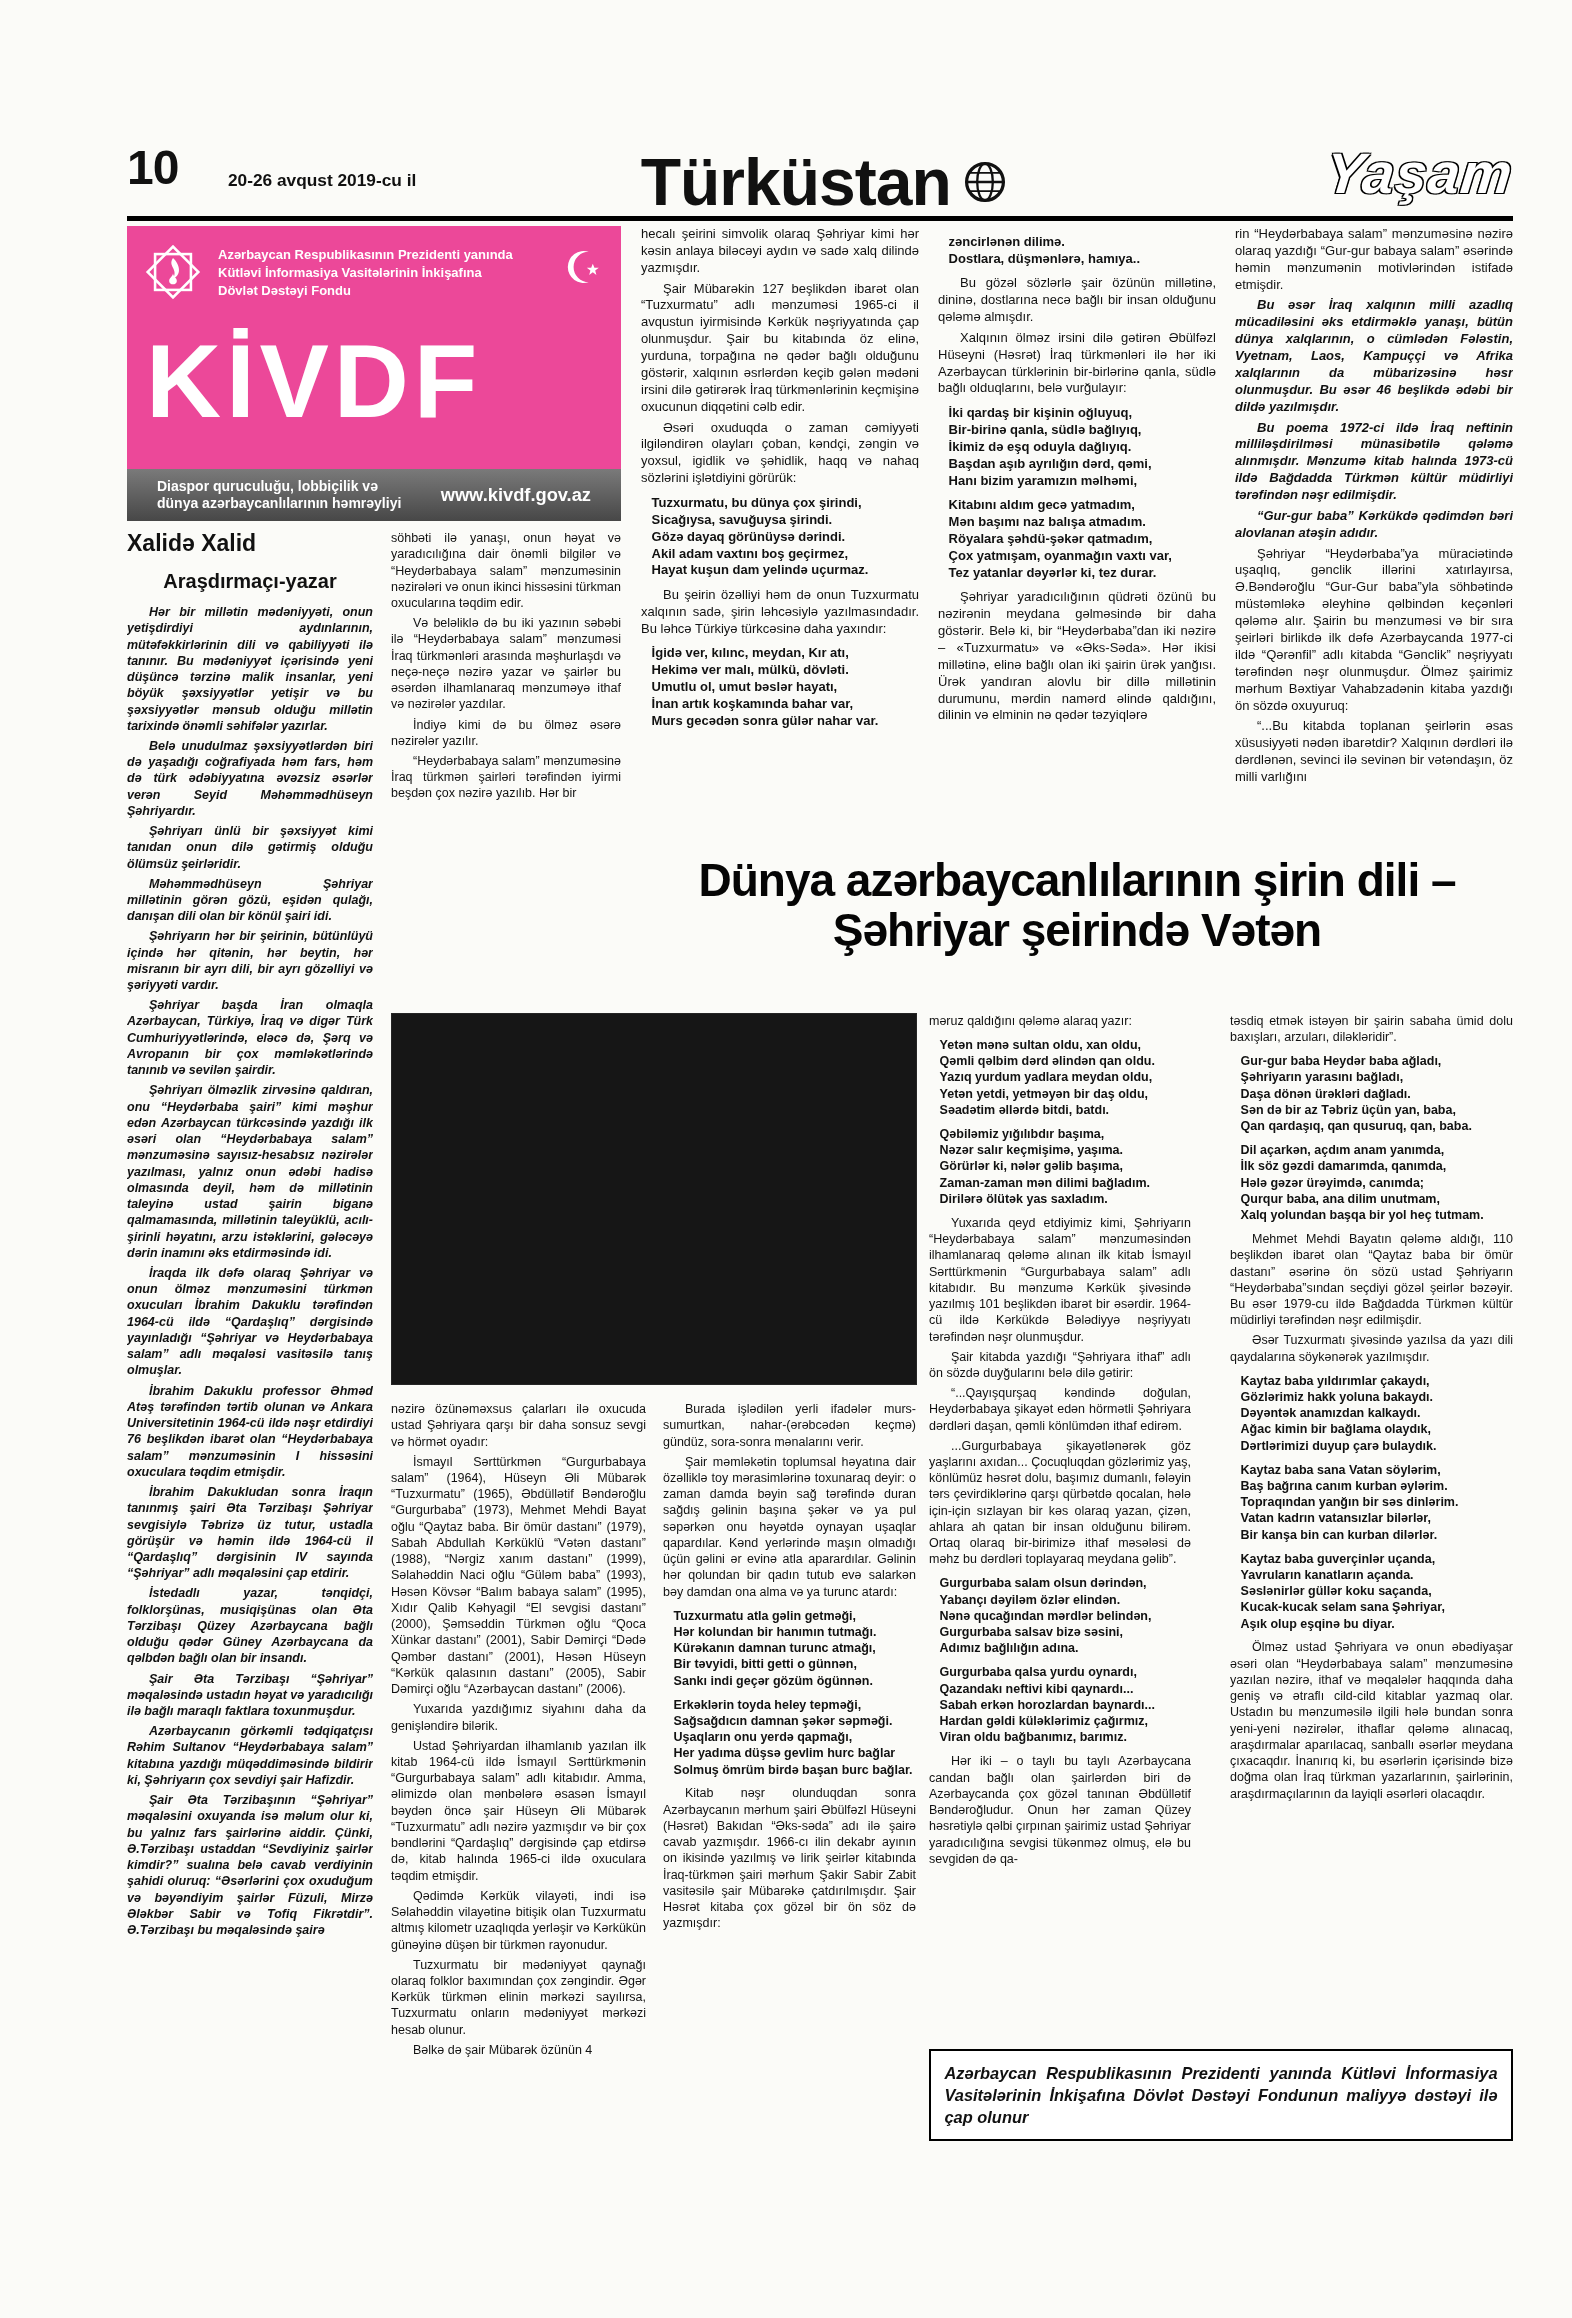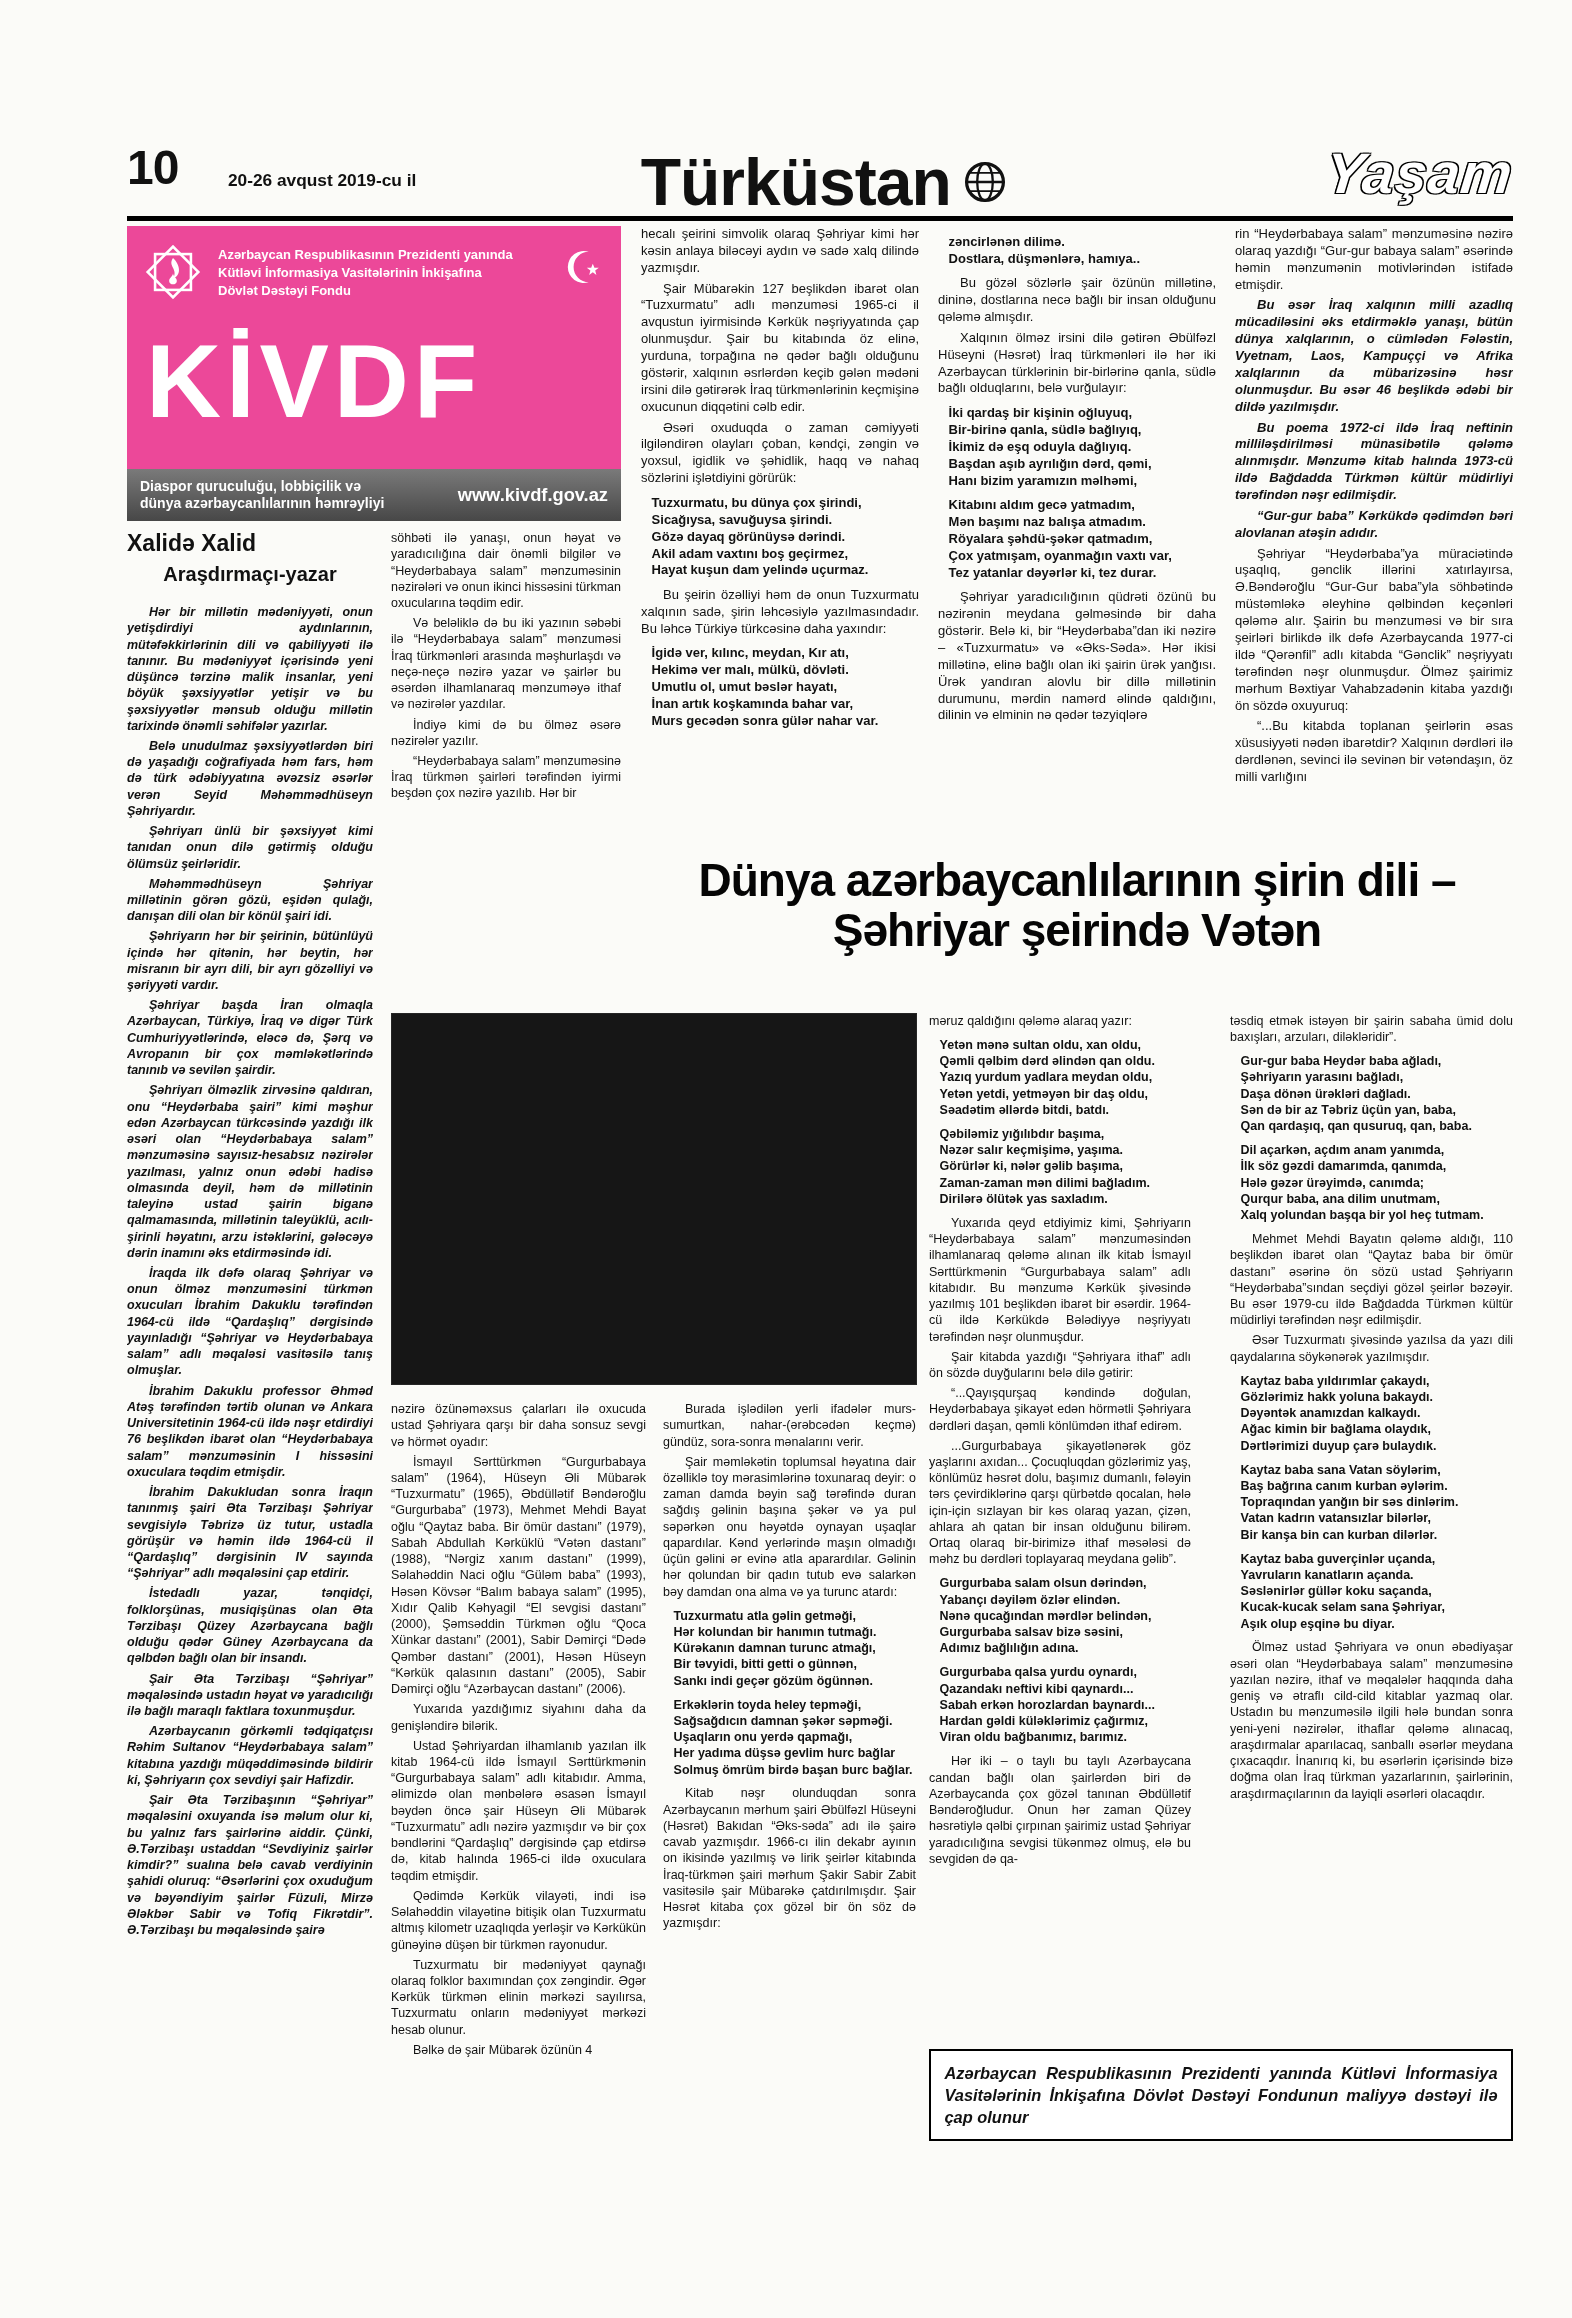--- a/index.html
+++ b/index.html
@@ -26,28 +26,28 @@
   .rule { background:#000; }
 
   
   .kivdf { background:#ec4899; color:#fff; }
   .kivdf-org { font-size:13px; font-weight:700; line-height:1.4; }
   .kivdf-acronym { font-size:104px; font-weight:700; letter-spacing:4.8px; line-height:1; }
   .kivdf-strip {
     position:absolute; left:0; right:0; bottom:0; height:52px;
     background:linear-gradient(#7a7a7a,#474747);
     display:flex; align-items:center; justify-content:space-between;
-    padding:0 13px;
+    padding:0 30px;
   }
   .kivdf-tagline { font-size:14px; font-weight:700; line-height:1.25; }
   .kivdf-url { font-size:18.3px; font-weight:700; }
 
   
   .author-name { font-size:23px; font-weight:700; text-align:left; }
-  .author-role { font-size:20px; font-weight:700; text-align:center; margin-top:6px; }
+  .author-role { font-size:20px; font-weight:700; text-align:center; margin-top:13px; }
 
   
   .col { font-size:12.5px; line-height:1.3; }
   .col-lg { font-size:13px; }
   .italic-col { font-style:italic; font-weight:700; }
   .para { margin:0 0 3.9px; text-indent:22px; text-align:justify; overflow-wrap:break-word; }
   .noindent { text-indent:0; }
   .poem { font-weight:700; white-space:pre-line; text-indent:0; text-align:left; margin:7.7px 0 7.7px 10.6px; }
   .bolditalic { font-weight:700; font-style:italic; }
 

